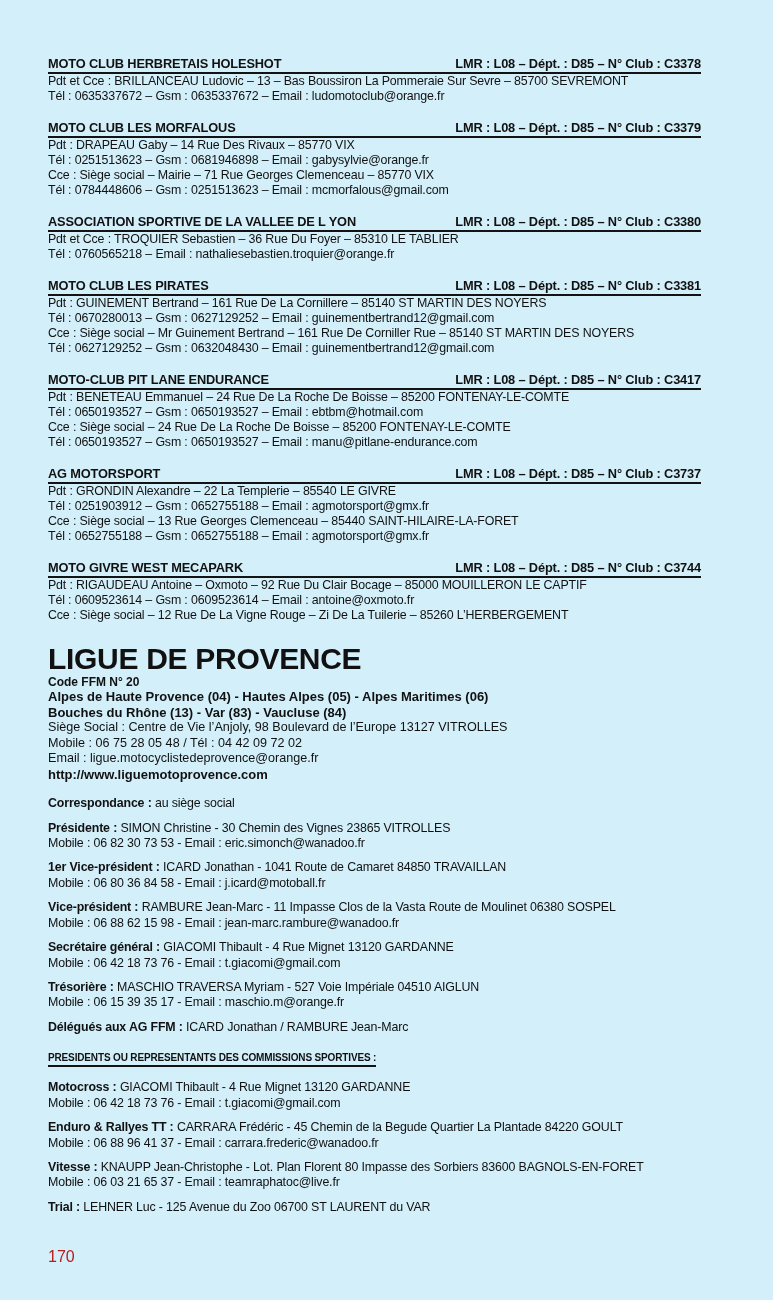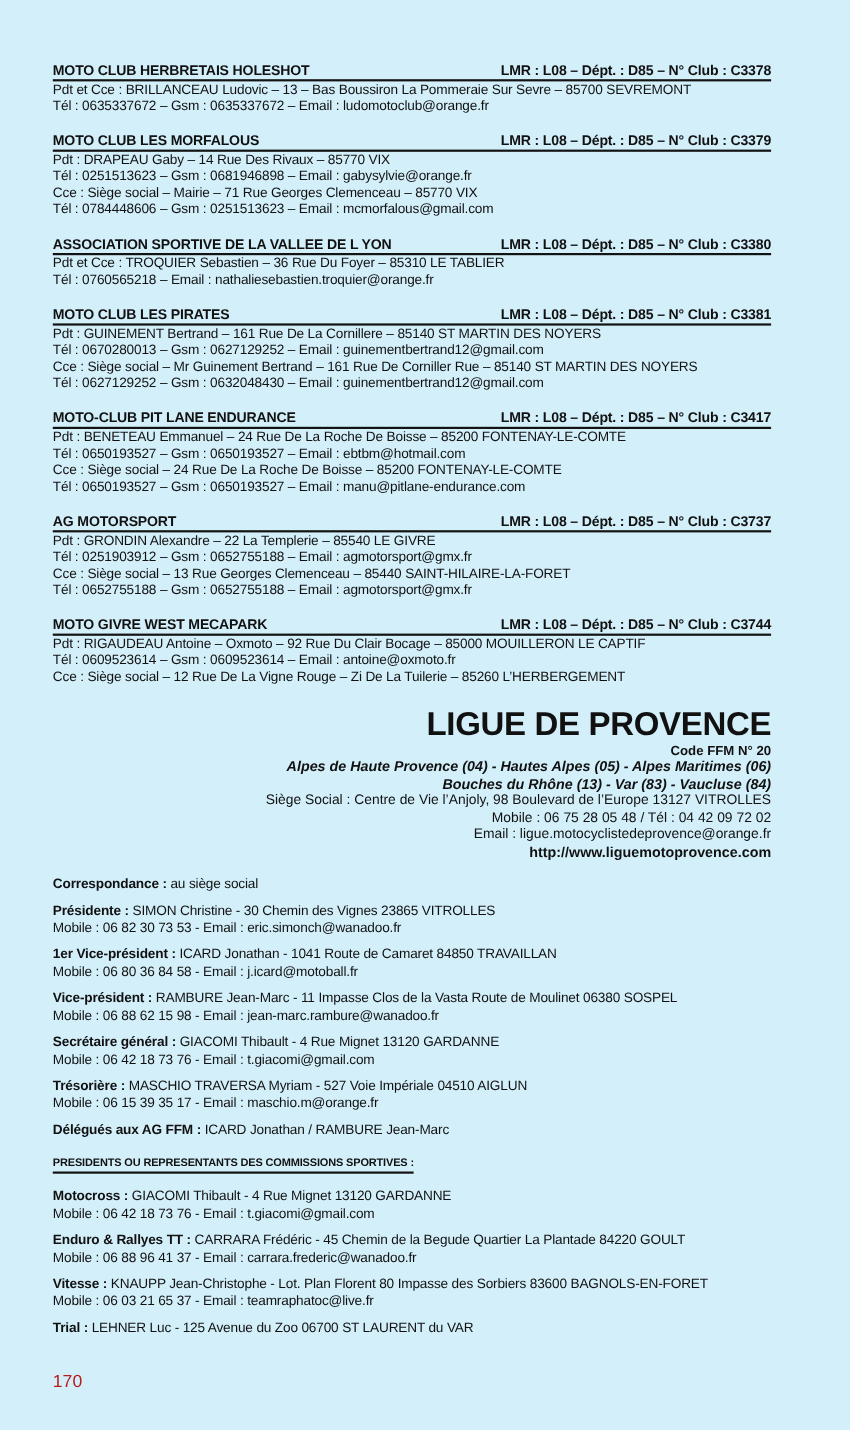--- a/index.html
+++ b/index.html
@@ -21,24 +21,24 @@
     font-weight:700; font-size:12.8px; line-height:14px;
     border-bottom:2px solid #131313; padding-bottom:1px;
     letter-spacing:-0.15px; white-space:nowrap;gap:44px;
   }
   .club-line {
     font-size:12.4px; line-height:15px; letter-spacing:-0.15px;
     white-space:nowrap;
   }
   .club .club-line:first-of-type { margin-top:1px; }
   
-  .ligue { text-align:right; margin-top:19px; }
+  .ligue { text-align:left; margin-top:19px; }
   .ligue-title { font-size:30px; font-weight:700; line-height:33px; letter-spacing:-0.3px; }
   .ligue-code { font-size:12px; font-weight:700; line-height:14px; }
-  .ligue-bold { font-size:13px; font-weight:700; line-height:15.5px;font-style:italic; }
+  .ligue-bold { font-size:13px; font-weight:700; line-height:15.5px; }
   .ligue-reg  { font-size:12.6px; line-height:15.5px; }
   .ligue-site { font-size:13px; font-weight:700; line-height:15.5px; }
   
   .officials { margin-top:14px; }
   .para { margin:0 0 9.3px 0; font-size:12.4px; line-height:15.3px; letter-spacing:-0.15px; white-space:nowrap; }
   .para .lbl { font-weight:700; }
   .para .l2 { display:block; }
   .comm-header-wrap { margin:12px 0 13px 0; }
   .comm-header {
     display:inline-block; font-weight:700; font-size:10px; line-height:14px;

